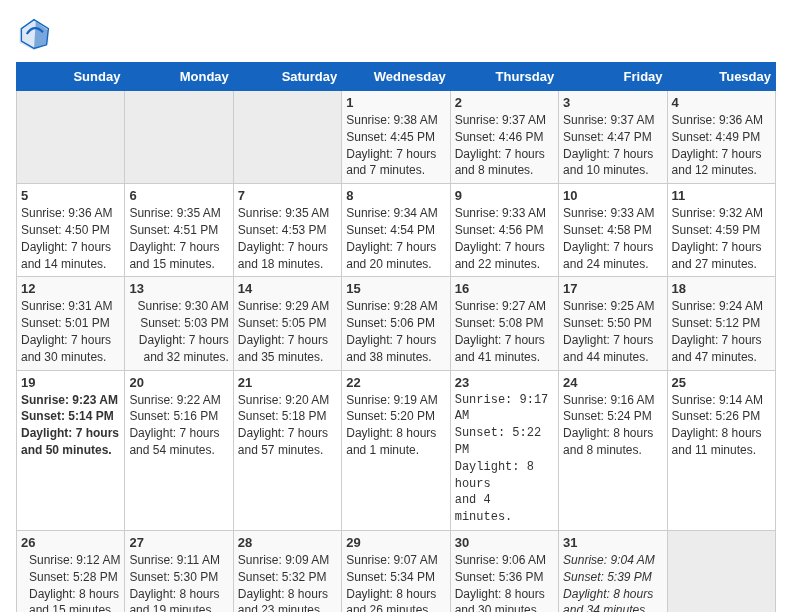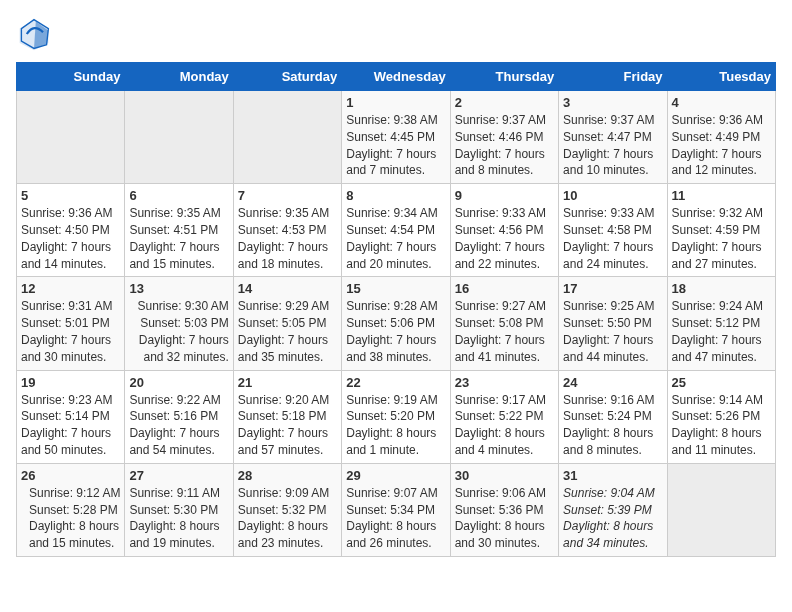--- a/index.html
+++ b/index.html
@@ -255,21 +255,21 @@
           <div class="day-number">18</div>
           <div class="day-detail" style="white-space: pre-line;">Sunrise: 9:24 AM
 Sunset: 5:12 PM
 Daylight: 7 hours
 and 47 minutes.</div>
         </td>
       </tr>
       <tr>
         <td>
           <div class="day-number">19</div>
-          <div class="day-detail" style="white-space: pre-line;">Sunrise: 9:23 AM
+          <div class="day-detail" style="white-space: pre-line; font-weight: bold;">Sunrise: 9:23 AM
 Sunset: 5:14 PM
 Daylight: 7 hours
 and 50 minutes.</div>
         </td>
         <td>
           <div class="day-number">20</div>
           <div class="day-detail" style="white-space: pre-line;">Sunrise: 9:22 AM
 Sunset: 5:16 PM
 Daylight: 7 hours
 and 54 minutes.</div>
@@ -283,21 +283,21 @@
         </td>
         <td>
           <div class="day-number">22</div>
           <div class="day-detail" style="white-space: pre-line;">Sunrise: 9:19 AM
 Sunset: 5:20 PM
 Daylight: 8 hours
 and 1 minute.</div>
         </td>
         <td>
           <div class="day-number">23</div>
-          <div class="day-detail" style="white-space: pre-line;">Sunrise: 9:17 AM
+          <div class="day-detail" style="white-space: pre-line; font-family: Liberation Mono, monospace;">Sunrise: 9:17 AM
 Sunset: 5:22 PM
 Daylight: 8 hours
 and 4 minutes.</div>
         </td>
         <td>
           <div class="day-number">24</div>
           <div class="day-detail" style="white-space: pre-line;">Sunrise: 9:16 AM
 Sunset: 5:24 PM
 Daylight: 8 hours
 and 8 minutes.</div>

